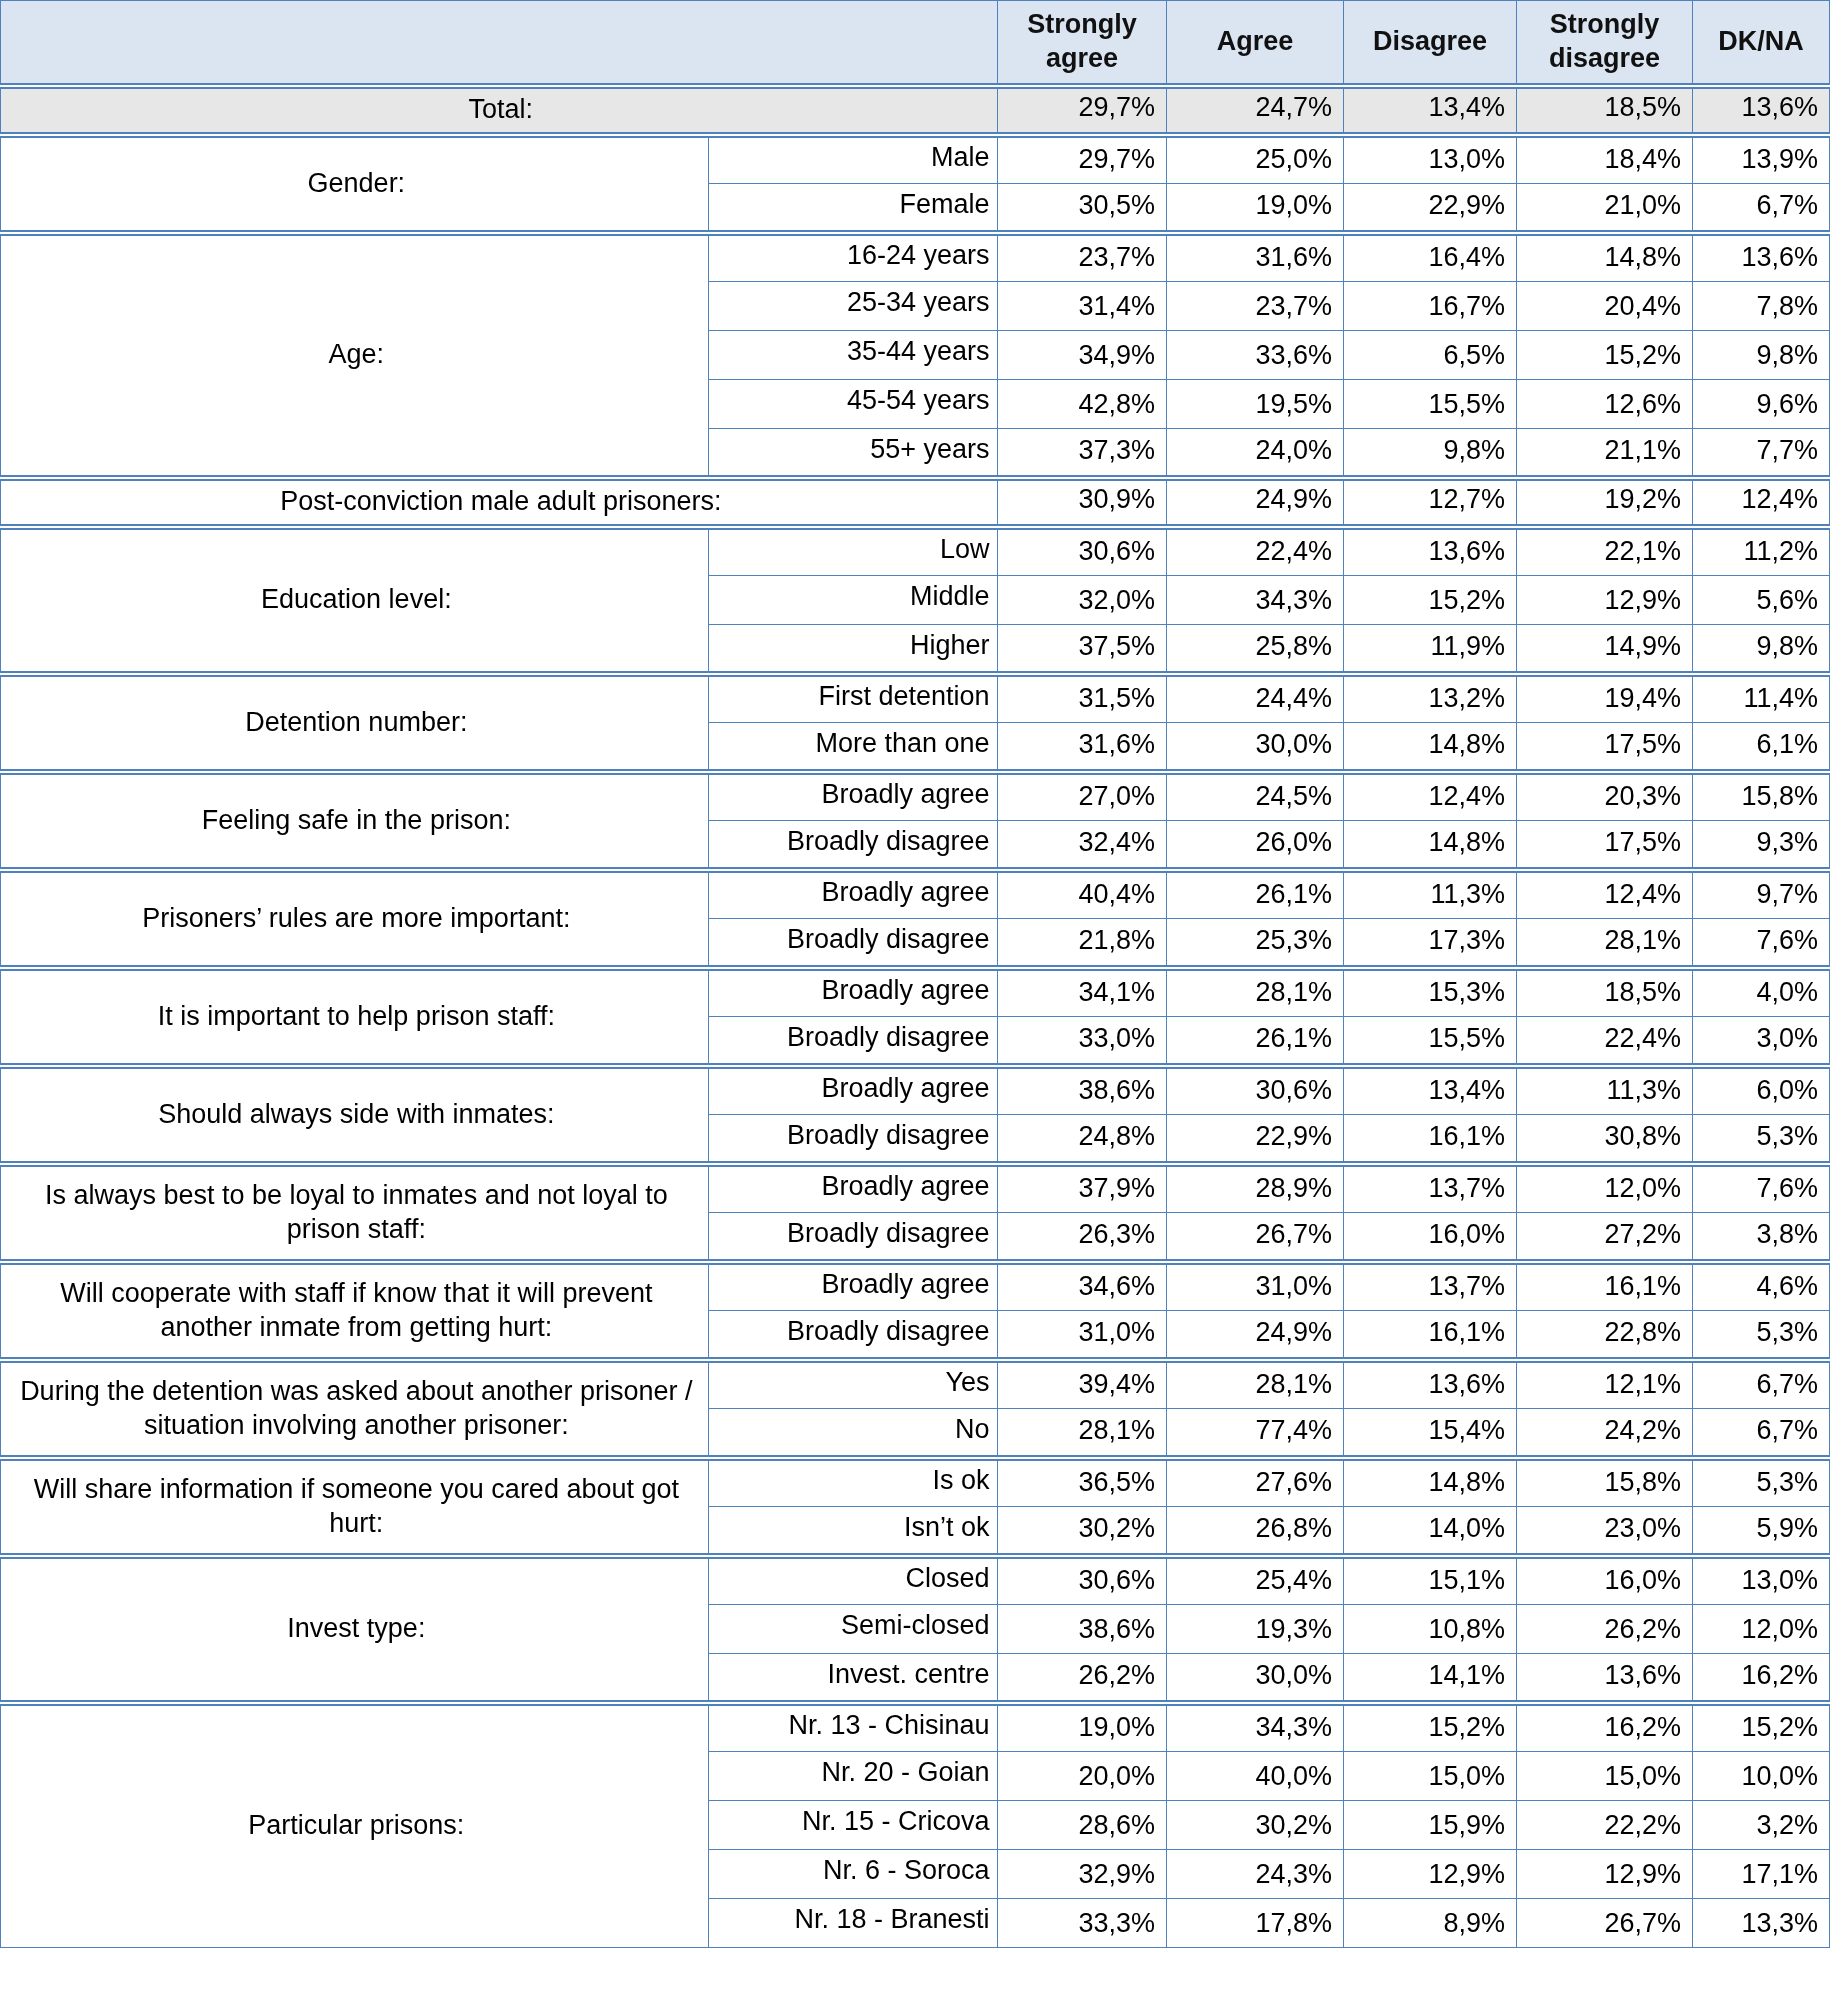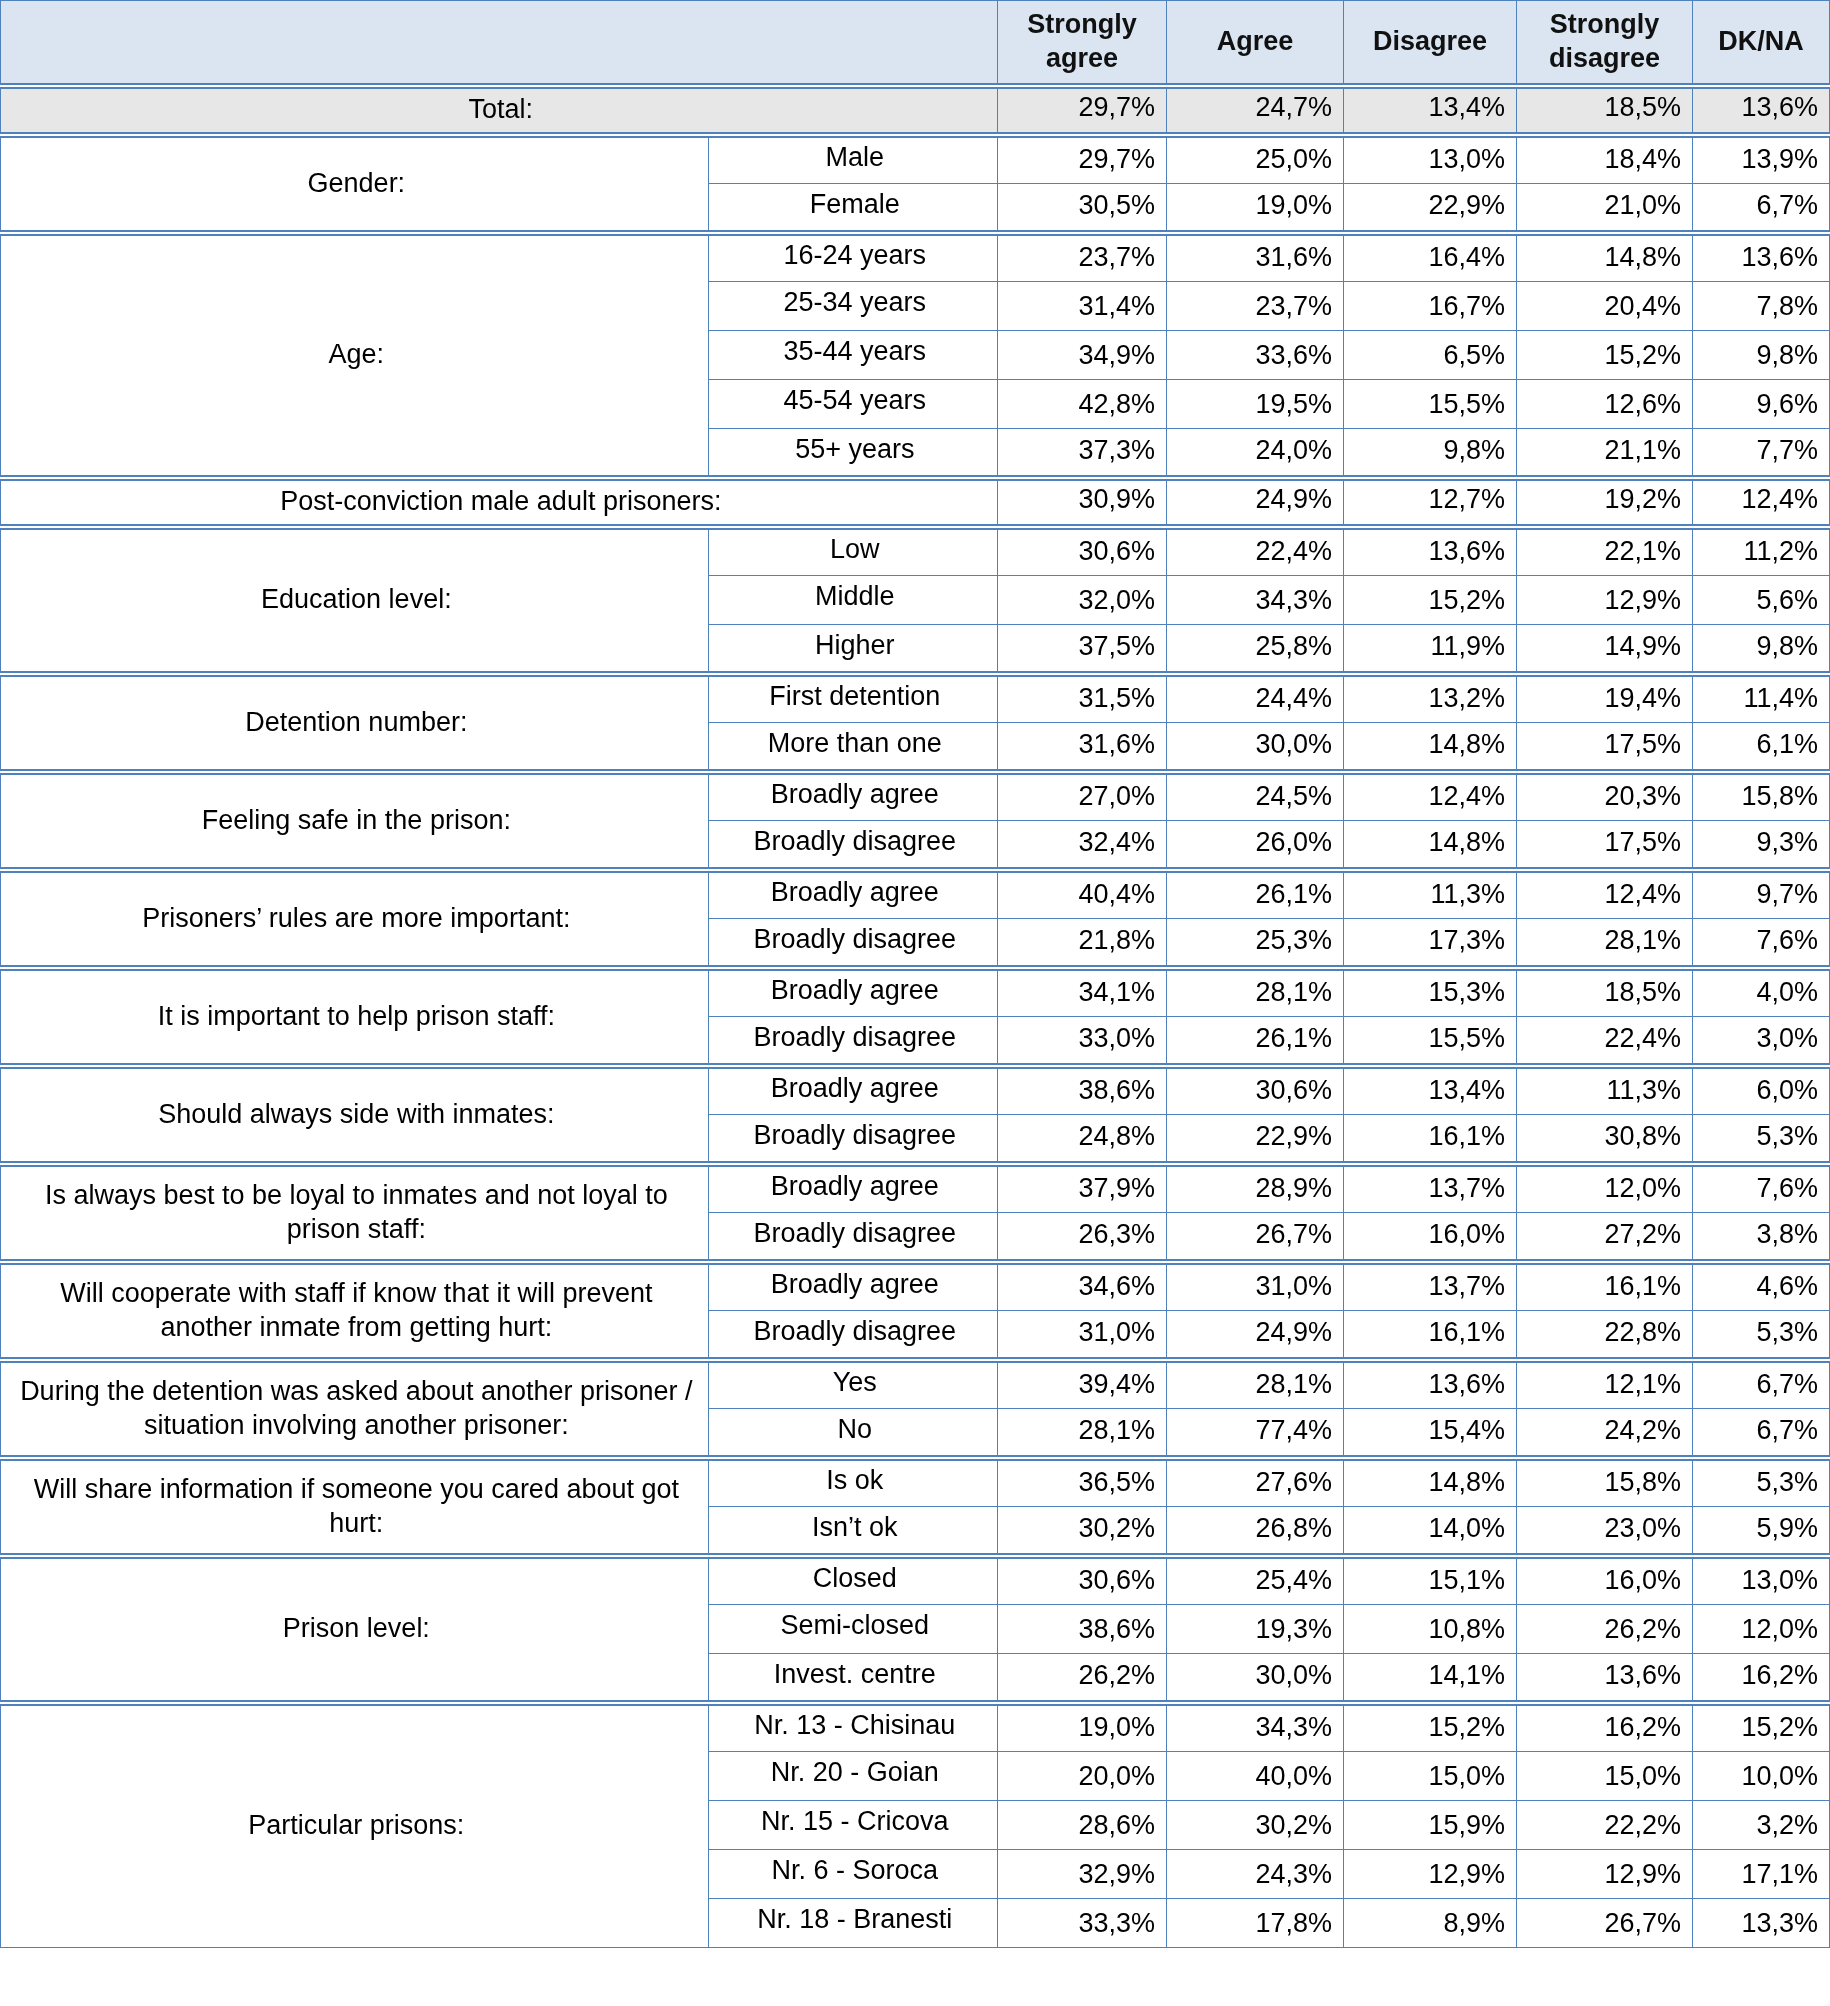--- a/index.html
+++ b/index.html
@@ -34,21 +34,21 @@
     font-weight:bold;text-align:center;vertical-align:middle;
     padding:3.7px 5.6px;color:#111111;
   }
   thead th.blank{padding:0;}
   tbody tr{height:49px;}
   td.cat{
     text-align:center;vertical-align:middle;
     padding:1.9px 9.3px 1.9px 13px;
   }
   td.sub{
-    text-align:center;vertical-align:top;
+    text-align:right;vertical-align:top;
     padding:3.7px 7.4px 0 11px;
   }
   td.val{
     text-align:right;vertical-align:bottom;
     padding:0 11px 6.5px 0;
   }
   tr.group-first th, tr.group-first td{
     border-top:6.5px double var(--accent);
   }
   tr.row-total td{
@@ -326,21 +326,21 @@
         </tr>
         <tr>
           <td class="sub">Isn’t ok</td>
           <td class="val">30,2%</td>
           <td class="val">26,8%</td>
           <td class="val">14,0%</td>
           <td class="val">23,0%</td>
           <td class="val">5,9%</td>
         </tr>
         <tr class="group-first">
-          <td class="cat" rowspan="3">Prison level:</td>
+          <td class="cat" rowspan="3">Invest type:</td>
           <td class="sub">Closed</td>
           <td class="val">30,6%</td>
           <td class="val">25,4%</td>
           <td class="val">15,1%</td>
           <td class="val">16,0%</td>
           <td class="val">13,0%</td>
         </tr>
         <tr>
           <td class="sub">Semi-closed</td>
           <td class="val">38,6%</td>

